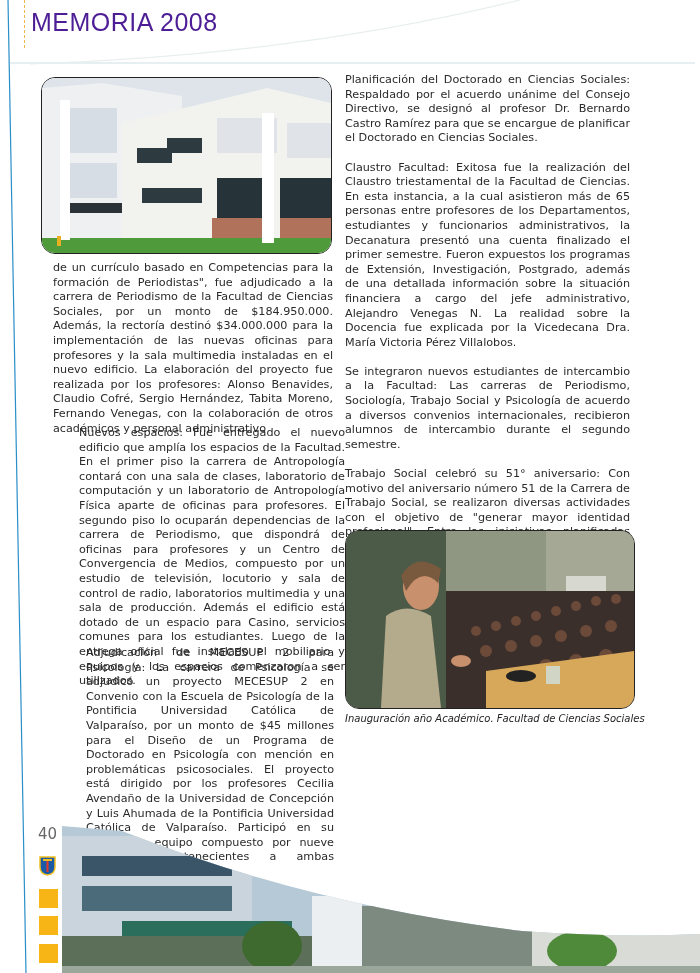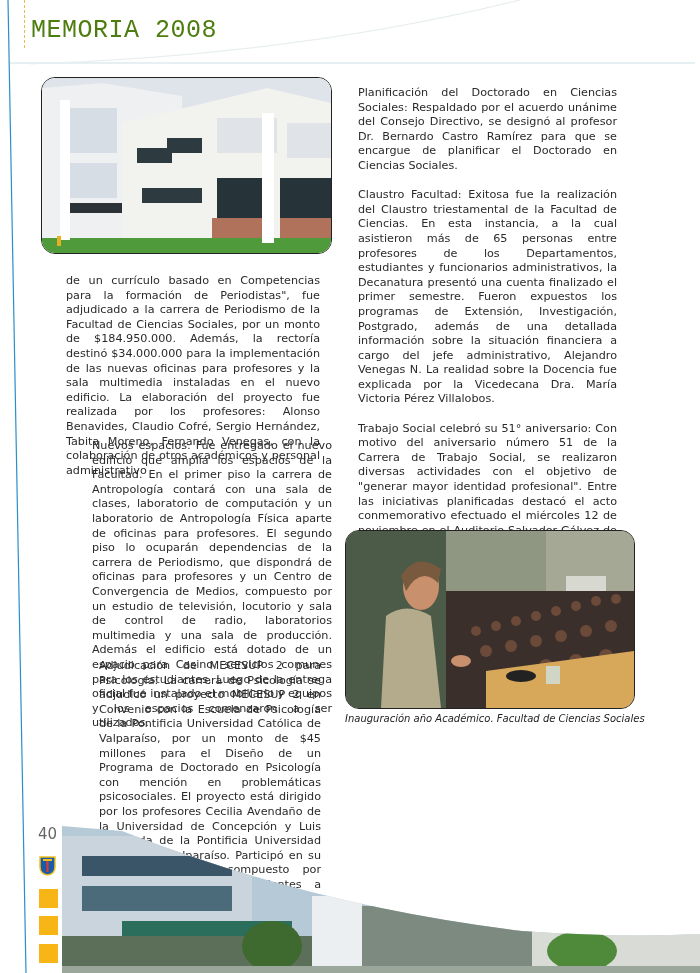--- a/index.html
+++ b/index.html
@@ -1,27 +1,27 @@
 <!DOCTYPE html>
 <html><head>
 <meta charset="utf-8">
 <style>
   html, body { margin:0; padding:0; }
   body { width:700px; height:973px; position:relative; overflow:hidden; background:#ffffff;
          font-family:"DejaVu Sans", sans-serif; color:#2a2a2a; }
   .dotted-rule { position:absolute; left:24px; top:0; height:48px; border-left:1px dashed #f0b84a; }
-  .header-title { position:absolute; left:31px; top:16px; font-size:25px; color:#4d7c0f; letter-spacing:0.5px; font-family:Liberation Mono, monospace; }
+  .header-title { position:absolute; left:31px; top:8px; font-size:25px; color:#4c1d95; letter-spacing:0.5px; font-family:Liberation Sans, sans-serif; }
   .header-rule { position:absolute; left:10px; top:62px; width:685px; height:2px; background:#e6f0f2; }
   .header-curve { position:absolute; left:0; top:0; }
   .edge-line { position:absolute; left:0; top:0; }
   .photo { position:absolute; border:1.5px solid #222; border-radius:14px; overflow:hidden; }
   .photo-building { left:41px; top:77px; width:289px; height:175px; }
   .photo-lecture { left:345px; top:530px; width:288px; height:177px; }
   .text { position:absolute; font-size:11.2px; line-height:14.6px; text-align:justify; }
-  .text p { margin:13px; }
+  .text p { margin:0; }
   .text-col1a { left:53px; top:261px; width:280px; text-align:justify; }
   .text-col1b { left:79px; top:426px; width:266px; }
   .text-col1c { left:86px; top:646px; width:248px; }
   .text-col2 { left:345px; top:73px; width:285px; }
   .text-col2 p { margin-bottom:14.6px; }
   .caption { position:absolute; left:345px; top:713px; font-size:10px; font-style:italic; color:#222; }
   .page-number { position:absolute; left:38px; top:825px; font-size:15px; color:#666; }
   .logo { position:absolute; left:39px; top:856px; width:17px; height:20px; }
   .sq { position:absolute; left:39px; width:19px; height:19px; background:#f7b516; }
   .footer-photo { position:absolute; left:62px; top:826px; width:638px; height:147px; }
@@ -70,20 +70,21 @@
 <div class="text text-col1b">
   <p>Nuevos espacios: Fue entregado el nuevo edificio que amplía los espacios de la Facultad. En el primer piso la carrera de Antropología contará con una sala de clases, laboratorio de computación y un laboratorio de Antropología Física aparte de oficinas para profesores. El segundo piso lo ocuparán dependencias de la carrera de Periodismo, que dispondrá de oficinas para profesores y un Centro de Convergencia de Medios, compuesto por un estudio de televisión, locutorio y sala de control de radio, laboratorios multimedia y una sala de producción. Además el edificio está dotado de un espacio para Casino, servicios comunes para los estudiantes. Luego de la entrega oficial  fue instalado el mobiliario y equipos  y los espacios comenzaron a ser utilizados.</p>
 </div>
 <div class="text text-col1c">
   <p>Adjudicación de MECESUP 2 para Psicología: La carrera de Psicología se adjudicó un proyecto MECESUP 2 en Convenio con la Escuela de Psicología de la Pontificia Universidad Católica de Valparaíso, por un monto de $45 millones para el Diseño de un Programa de Doctorado en Psicología con mención en problemáticas psicosociales. El proyecto está dirigido por los profesores Cecilia Avendaño de la Universidad de Concepción y Luis Ahumada de la Pontificia Universidad Católica de Valparaíso. Participó en su diseño un equipo compuesto por nueve profesores pertenecientes a ambas universidades.</p>
 </div>
 
 <div class="text text-col2">
   <p>Planificación del Doctorado en Ciencias Sociales: Respaldado por el acuerdo unánime del Consejo Directivo, se designó al profesor Dr. Bernardo Castro Ramírez para que se encargue de planificar el Doctorado en Ciencias Sociales.</p>
   <p>Claustro Facultad: Exitosa fue la realización del Claustro triestamental de la Facultad de Ciencias. En esta instancia, a la cual asistieron más de 65 personas entre profesores de los Departamentos, estudiantes y funcionarios administrativos, la Decanatura presentó una cuenta finalizado el primer semestre. Fueron expuestos los programas de Extensión, Investigación, Postgrado, además de una detallada información sobre la situación financiera a cargo del jefe administrativo, Alejandro Venegas N. La realidad sobre la Docencia fue explicada por la Vicedecana Dra. María Victoria Pérez Villalobos.</p>
+  <p>Se integraron nuevos estudiantes de intercambio a la Facultad: Las carreras de Periodismo, Sociología, Trabajo Social y Psicología de acuerdo a diversos convenios internacionales, recibieron alumnos de intercambio durante el segundo semestre.</p>
   <p>Trabajo Social celebró su 51° aniversario: Con motivo del aniversario número 51 de la Carrera de Trabajo Social, se realizaron diversas actividades con el objetivo de "generar mayor identidad profesional". Entre las iniciativas planificadas destacó el acto conmemorativo efectuado el miércoles 12 de noviembre en el Auditorio Salvador Gálvez de la Facultad de Ingeniería. En dicha ceremonia fueron distinguidos los académicos que supervisan las prácticas profesionales de los alumnos de la carrera.</p>
 </div>
 
 <div class="photo photo-lecture">
   <svg width="288" height="177" viewBox="0 0 288 177">
     <rect width="288" height="177" fill="#5e6b52"></rect>
     <rect x="0" y="0" width="110" height="177" fill="#4c5a48"></rect>
     <polygon points="100,0 200,0 200,90 100,120" fill="#8f9682"></polygon>
     <rect x="200" y="0" width="88" height="60" fill="#a4a895"></rect>
     <rect x="220" y="45" width="40" height="20" fill="#d7d8d0"></rect>

